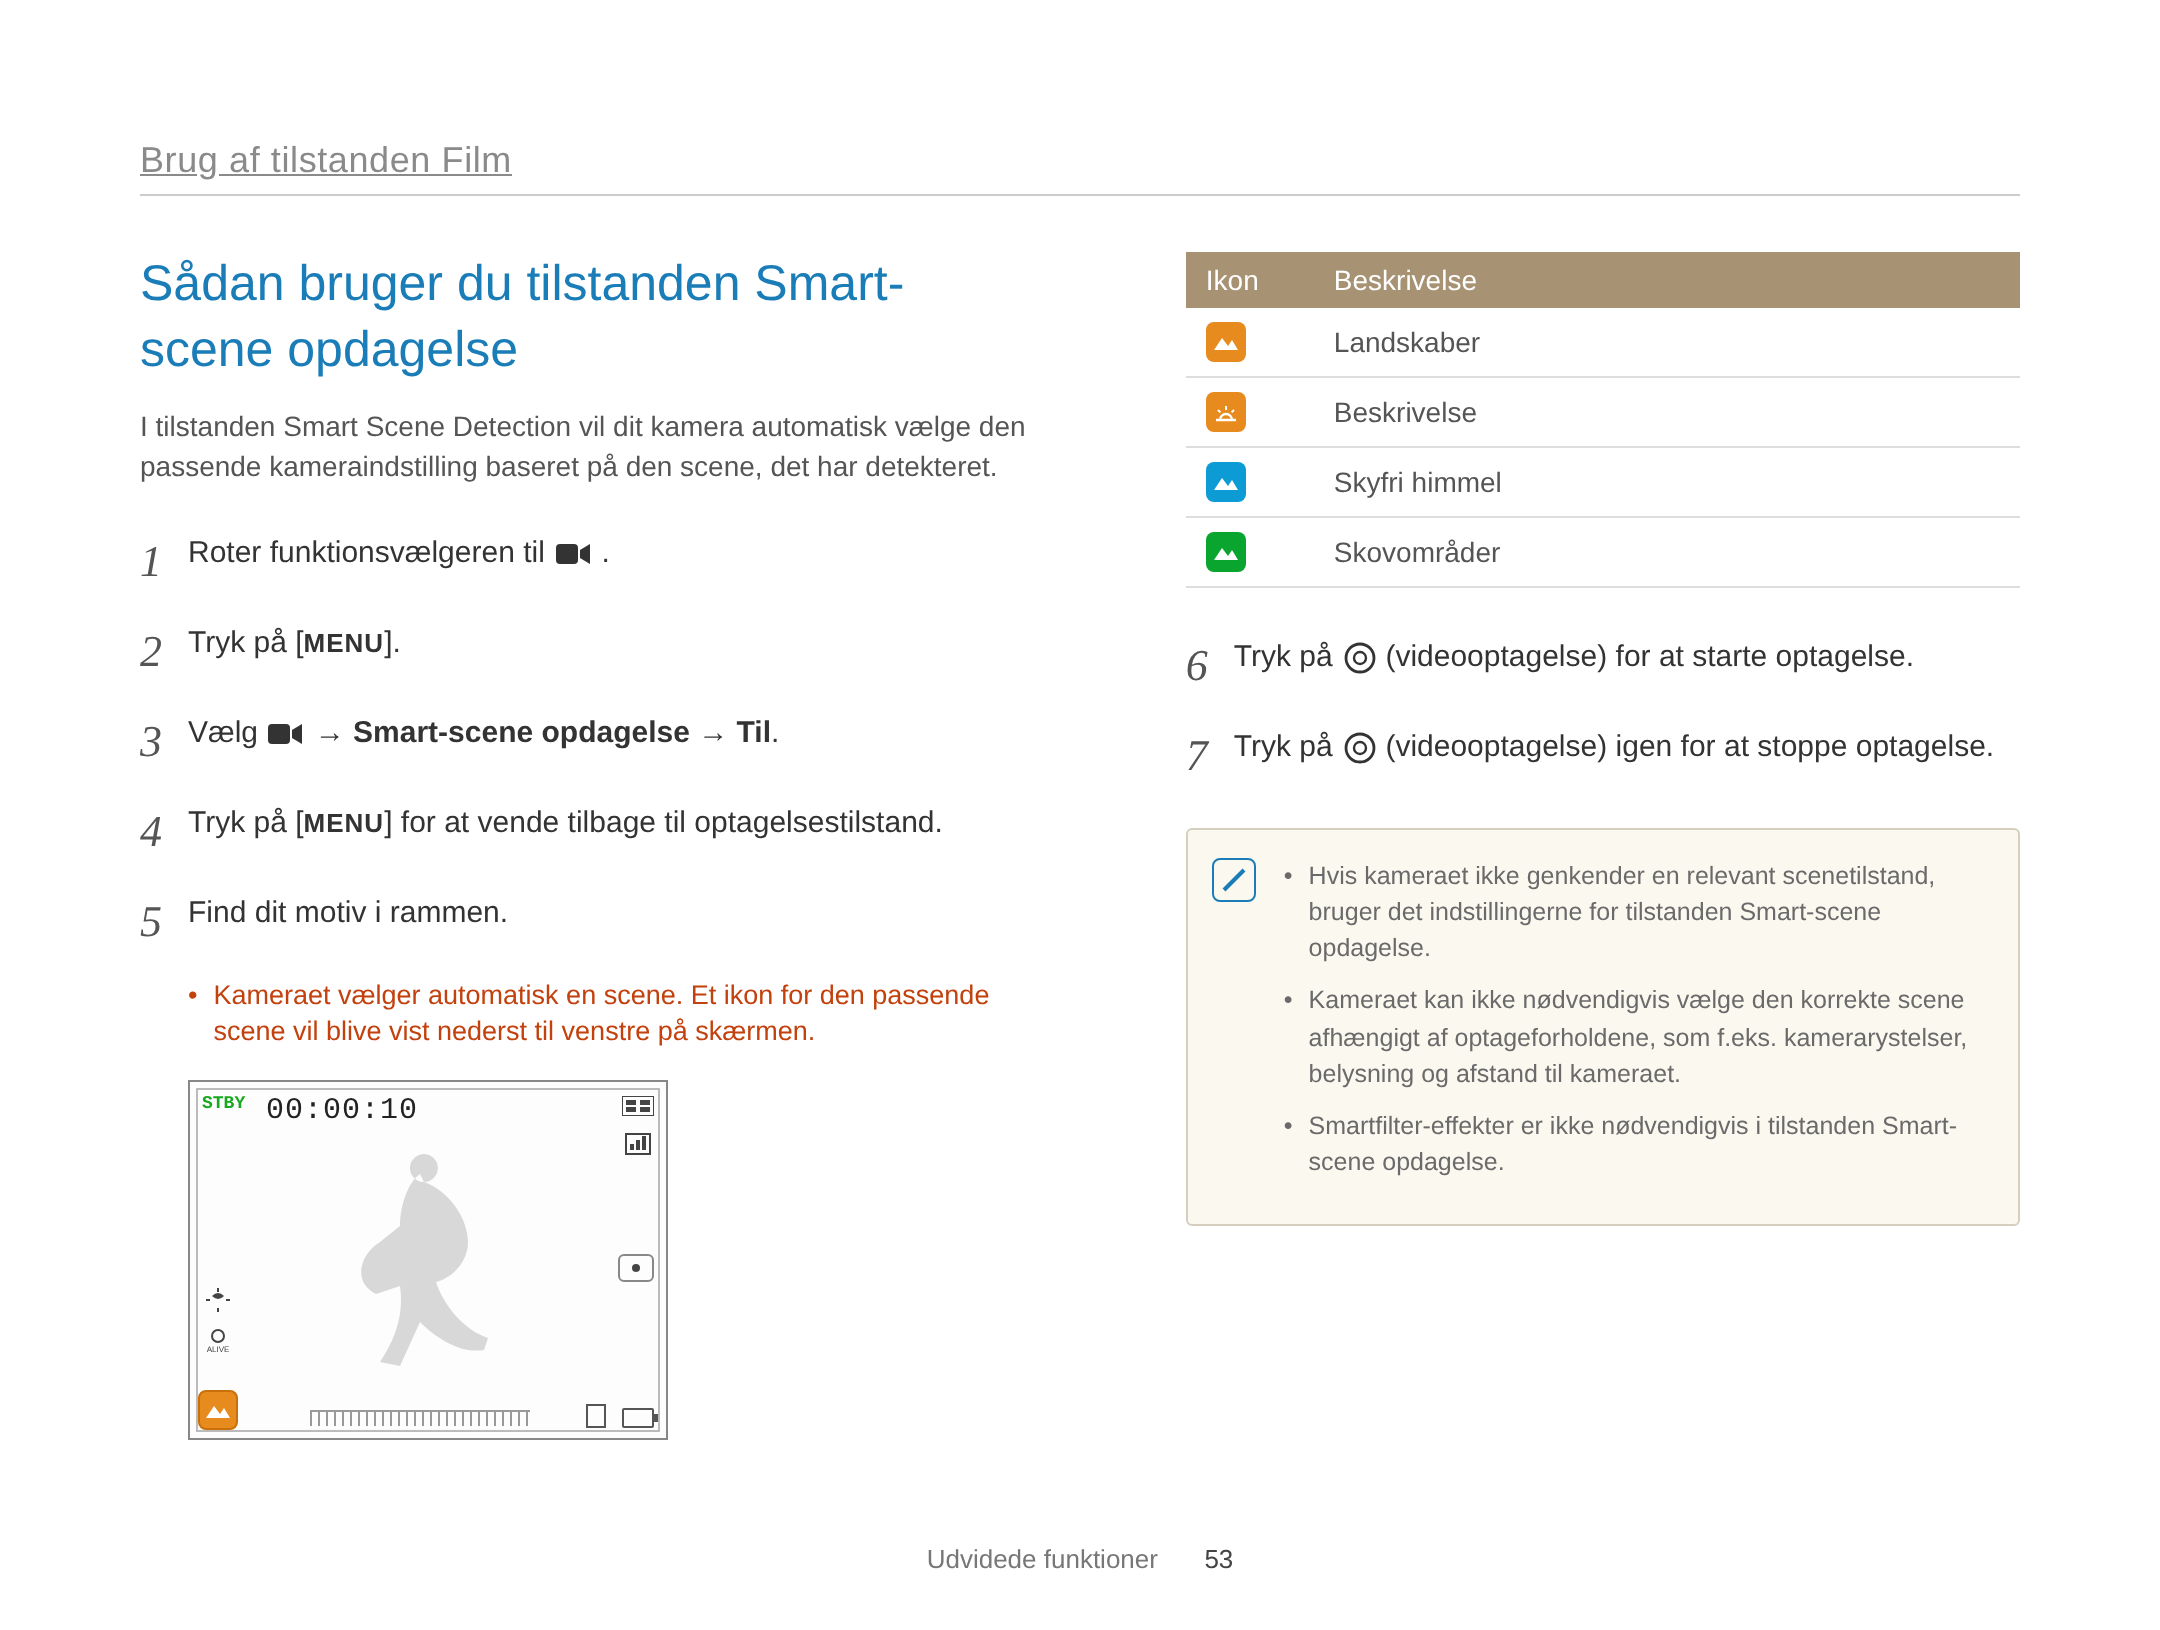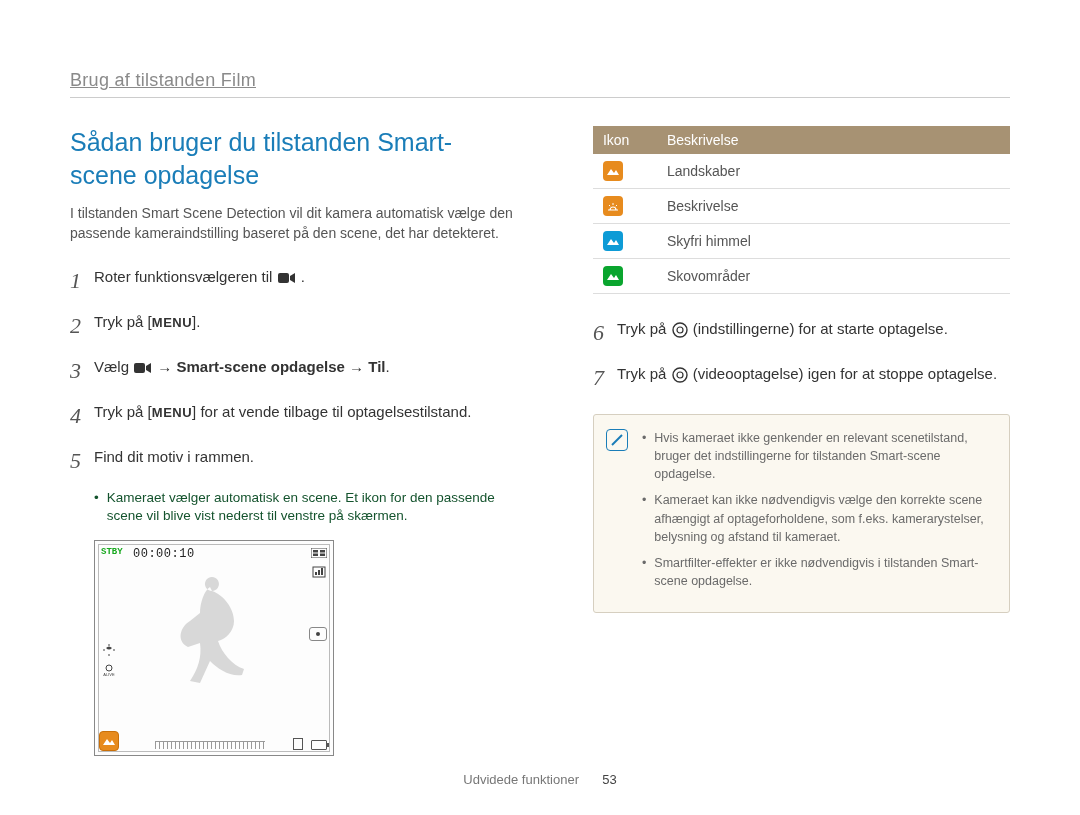--- a/index.html
+++ b/index.html
@@ -72,34 +72,34 @@
   }
   .icon-inline {
     display: inline-flex;
     align-items: center;
     justify-content: center;
     vertical-align: middle;
     margin: 0 1px;
   }
   .bullet-note {
     font-size: 13.5px;
-    color: #14532d;
+    color: #c2410c;
     line-height: 1.4;
     margin: 6px 0 14px 24px;
     display: flex;
   }
   .bullet-note::before {
     content: "•";
     margin-right: 8px;
   }
 
   
   .preview {
     width: 240px;
-    height: 216px;
+    height: 180px;
     border: 1px solid #888;
     margin-left: 24px;
     position: relative;
     background: #fdfdfd;
   }
   .preview-inner {
     position: absolute;
     inset: 3px;
     border: 1px solid #bbb;
   }
@@ -107,21 +107,21 @@
     position: absolute;
     top: 6px; left: 6px;
     font-size: 9px;
     font-weight: 700;
     color: #18a81f;
     font-family: 'Courier New', monospace;
   }
   .tc {
     position: absolute;
     top: 6px; left: 38px;
-    font-size: 12px;
+    font-size: 15px;
     color: #222;
     font-family: 'Courier New', monospace;
     letter-spacing: 0.5px;
   }
   .preview-icon {
     position: absolute;
     width: 16px; height: 14px;
     font-size: 10px;
     color: #444;
     display: flex;
@@ -398,21 +398,21 @@
       <li class="step">
         <span class="step-num">6</span>
         <span class="step-body">
           <span>Tryk på </span>
           <span class="icon-inline">
             <svg width="16" height="16" viewBox="0 0 16 16">
                 <circle cx="8" cy="8" r="7" fill="none" stroke="#333" stroke-width="1.4"></circle>
                 <circle cx="8" cy="8" r="3" fill="none" stroke="#333" stroke-width="1.2"></circle>
               </svg>
           </span>
-          <span> (indstillingerne) for at starte optagelse.</span>
+          <span> (videooptagelse) for at starte optagelse.</span>
         </span>
       </li>
       <li class="step">
         <span class="step-num">7</span>
         <span class="step-body">
           <span>Tryk på </span>
           <span class="icon-inline">
             <svg width="16" height="16" viewBox="0 0 16 16">
                 <circle cx="8" cy="8" r="7" fill="none" stroke="#333" stroke-width="1.4"></circle>
                 <circle cx="8" cy="8" r="3" fill="none" stroke="#333" stroke-width="1.2"></circle>

